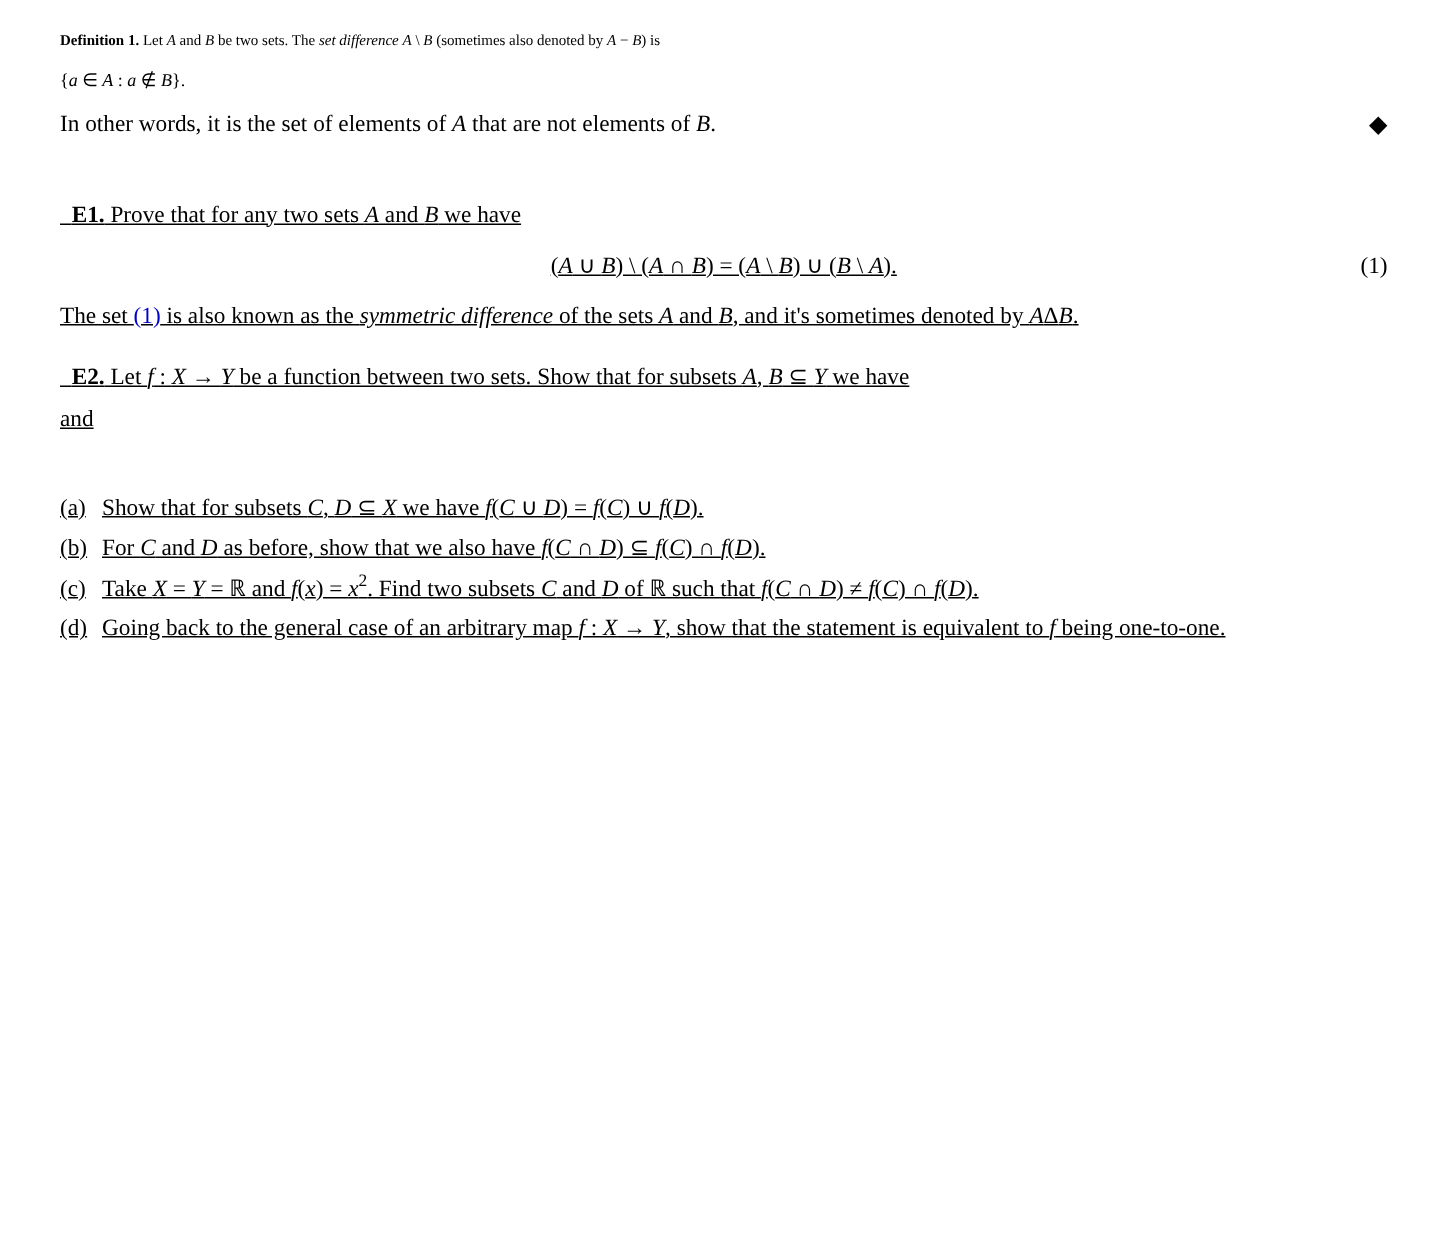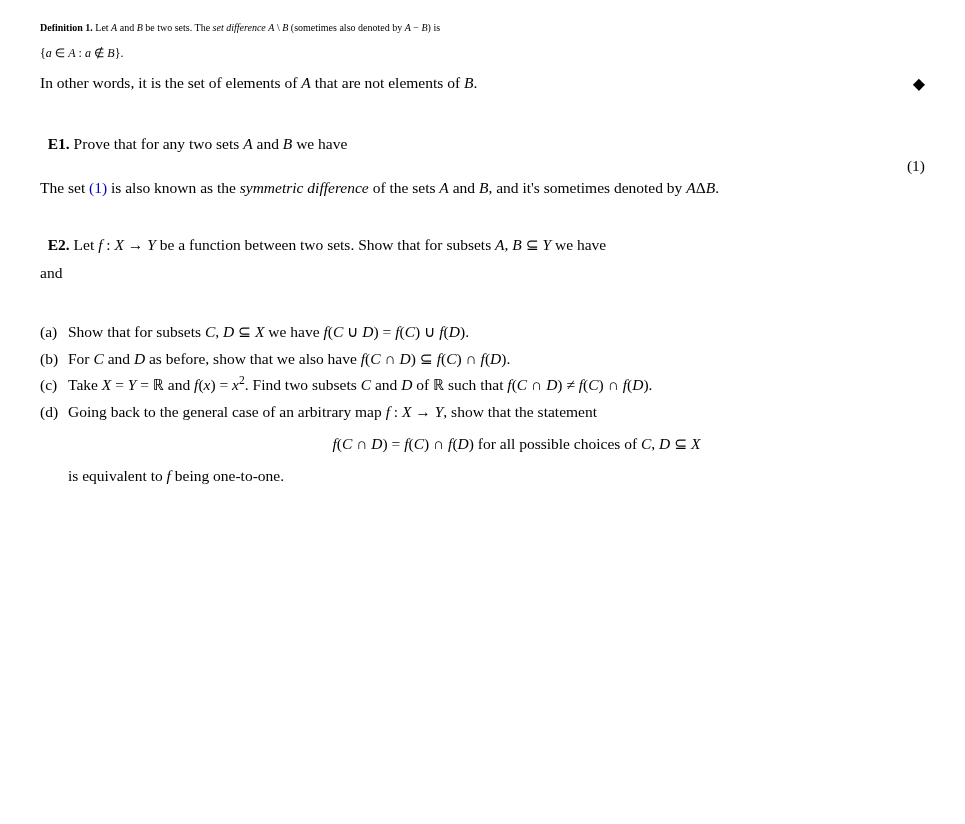--- a/index.html
+++ b/index.html
@@ -44,20 +44,21 @@
 
     .diamond {
       text-align: right;
       font-size: 16px;
       margin-top: 2px;
     }
 
     .exercise-block {
       margin-top: 28px;
       margin-bottom: 8px;
+      text-decoration: underline;
     }
 
     .exercise-label {
       font-weight: bold;
     }
 
     .equation-row {
       display: flex;
       align-items: center;
       justify-content: center;
@@ -155,28 +156,31 @@
     </p>
     <span class="diamond" style="margin-left:10px;">◆</span>
   </div>
 </div>
 
 <div class="exercise-block" style="margin-top:36px;">
   <p class="body-text">
     &nbsp;&nbsp;<span class="exercise-label">E1.</span> Prove that for any two sets <span class="math italic">A</span> and <span class="math italic">B</span> we have
   </p>
   <div class="equation-row">
+    <span class="eq-content">
+      (<span class="math italic">A</span> ∪ <span class="math italic">B</span>) \ (<span class="math italic">A</span> ∩ <span class="math italic">B</span>) = (<span class="math italic">A</span> \ <span class="math italic">B</span>) ∪ (<span class="math italic">B</span> \ <span class="math italic">A</span>).
+    </span>
     <span class="eq-number">(1)</span>
   </div>
   <p class="body-text">
     The set <span class="inline-ref">(1)</span> is also known as the <span class="italic">symmetric difference</span> of the sets <span class="math italic">A</span> and <span class="math italic">B</span>, and it's sometimes denoted by <span class="math italic">A</span>Δ<span class="math italic">B</span>.
   </p>
 </div>
 
-<div class="exercise-block" style="margin-top:33px;">
+<div class="exercise-block" style="margin-top:17px;">
   <p class="body-text">
     &nbsp;&nbsp;<span class="exercise-label">E2.</span> Let <span class="math italic">f</span> : <span class="math italic">X</span> → <span class="math italic">Y</span> be a function between two sets.  Show that for subsets <span class="math italic">A</span>, <span class="math italic">B</span> ⊆ <span class="math italic">Y</span> we have
   </p>
   <p class="and-label">and</p>
 </div>
 
 <div class="exercise-block" style="margin-top:36px;">
   <div class="list-items">
     <div class="list-item">
       <span class="list-item-label">(a)</span>
@@ -193,20 +197,17 @@
     <div class="list-item">
       <span class="list-item-label">(c)</span>
       <span class="list-item-content">
         Take <span class="math italic">X</span> = <span class="math italic">Y</span> = ℝ and <span class="math italic">f</span>(<span class="math italic">x</span>) = <span class="math italic">x</span><sup>2</sup>.  Find two subsets <span class="math italic">C</span> and <span class="math italic">D</span> of ℝ such that <span class="math italic">f</span>(<span class="math italic">C</span> ∩ <span class="math italic">D</span>) ≠ <span class="math italic">f</span>(<span class="math italic">C</span>) ∩ <span class="math italic">f</span>(<span class="math italic">D</span>).
       </span>
     </div>
     <div class="list-item">
       <span class="list-item-label">(d)</span>
       <span class="list-item-content">
         Going back to the general case of an arbitrary map <span class="math italic">f</span> : <span class="math italic">X</span> → <span class="math italic">Y</span>, show that the statement
-        <div class="sub-formula">
-          <span class="math italic">f</span>(<span class="math italic">C</span> ∩ <span class="math italic">D</span>) = <span class="math italic">f</span>(<span class="math italic">C</span>) ∩ <span class="math italic">f</span>(<span class="math italic">D</span>)  for all possible choices of <span class="math italic">C</span>, <span class="math italic">D</span> ⊆ <span class="math italic">X</span>
-        </div>
         is equivalent to <span class="math italic">f</span> being one-to-one.
       </span>
     </div>
   </div>
 </div>
 
 </body></html>

